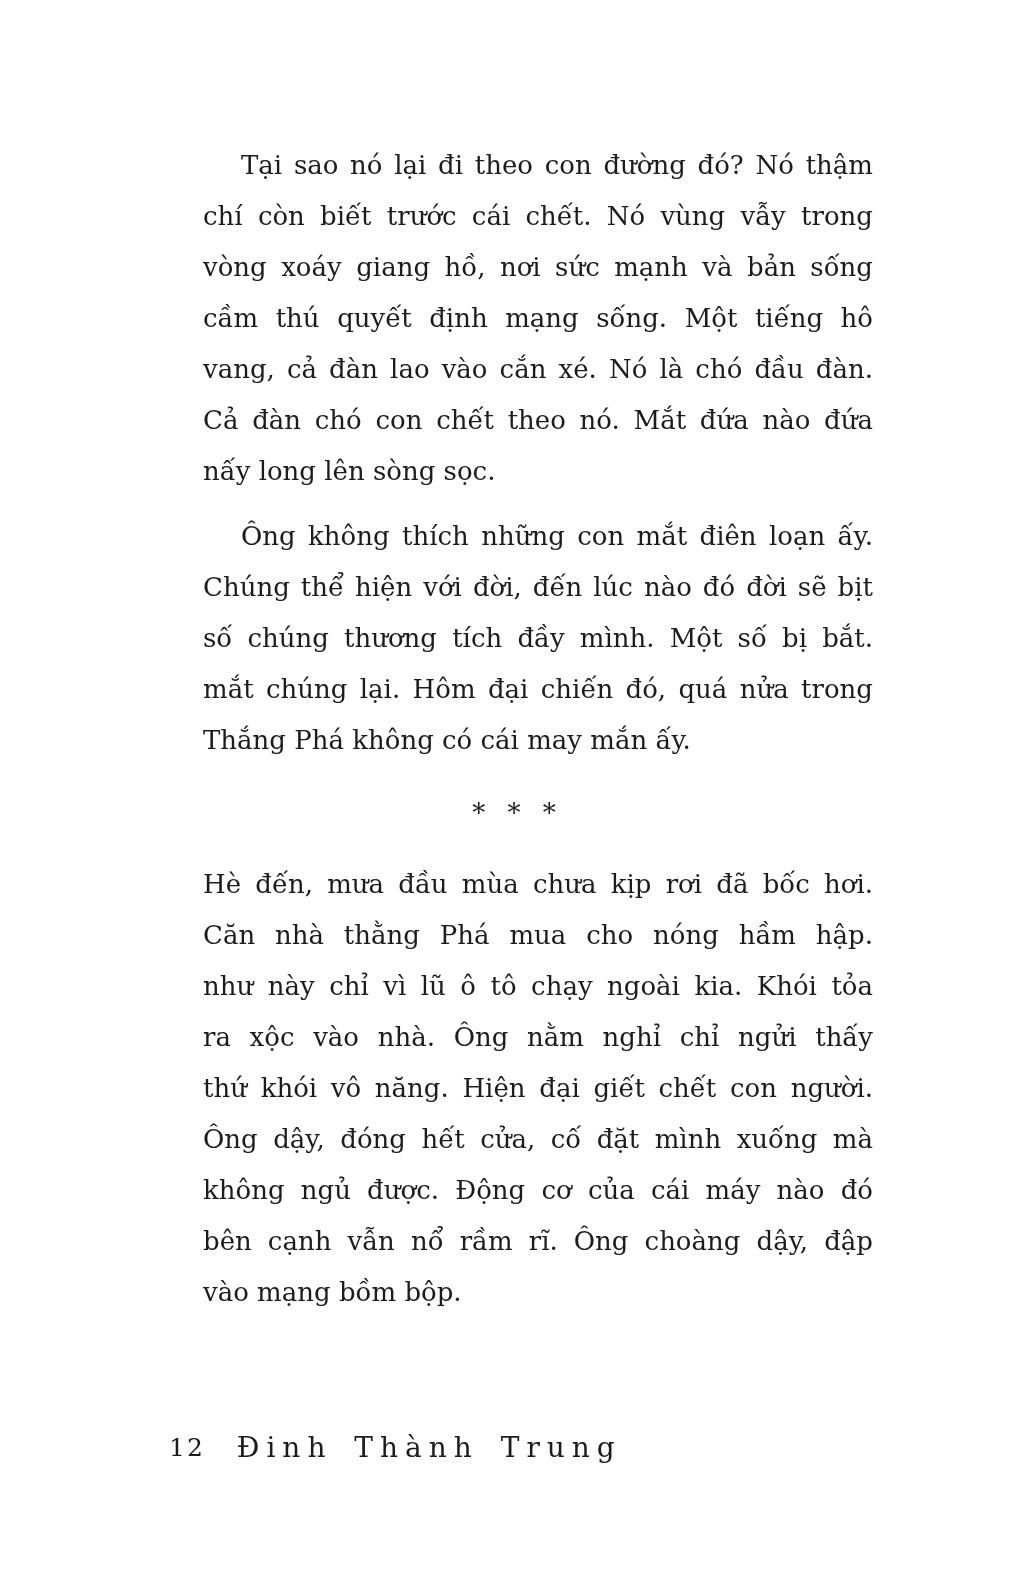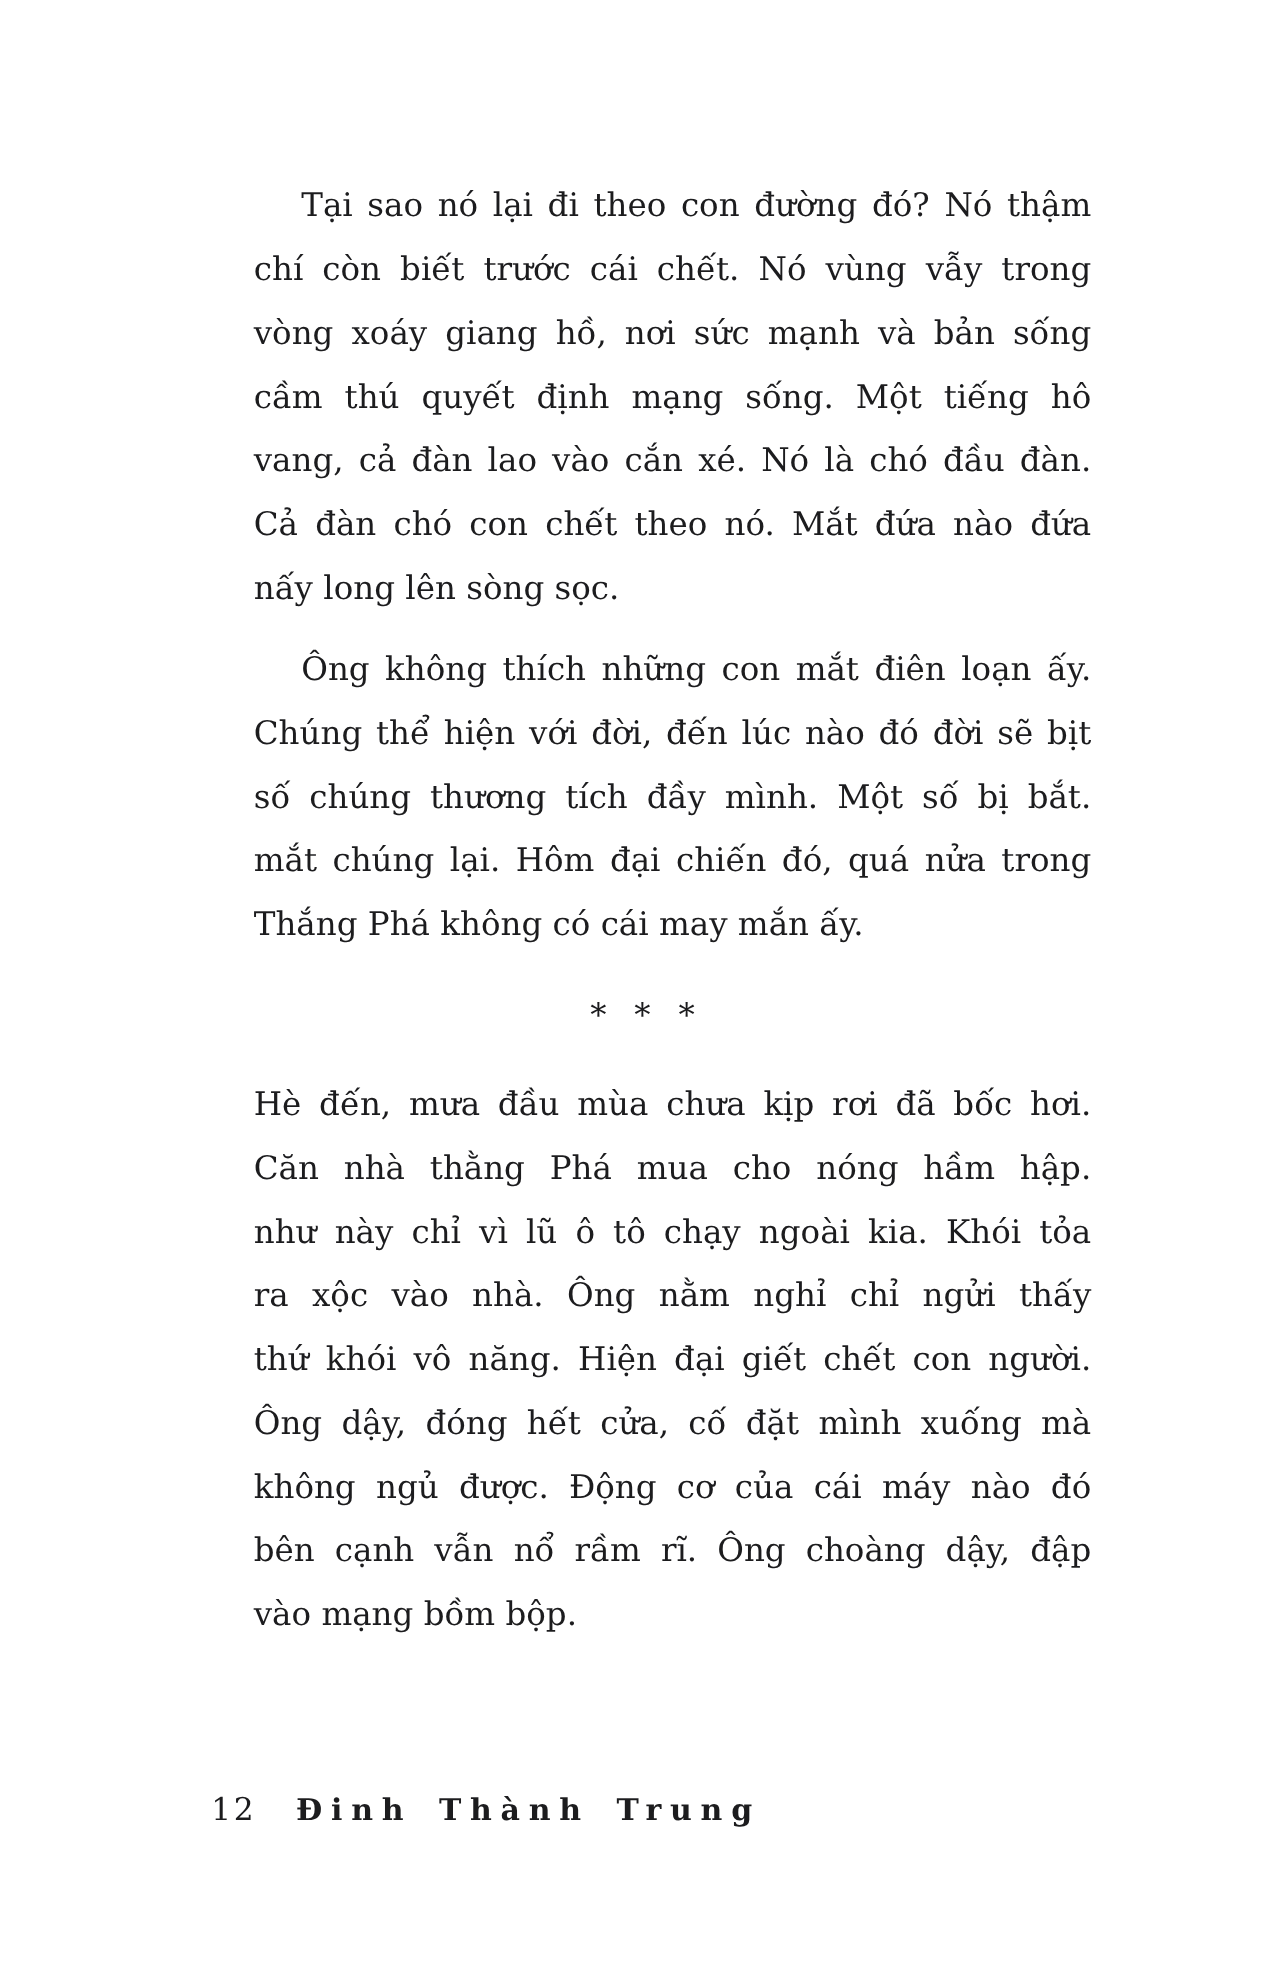--- a/index.html
+++ b/index.html
@@ -58,24 +58,23 @@
     line-height: 32px;
     display: flex;
     align-items: flex-start;
     margin-left: 12px;
   }
   .footer .page-number {
     letter-spacing: 2px;
   }
   .footer .author {
     margin-left: 32px;
-    font-size: 24px;
+    font-size: 28px;
     letter-spacing: 7px;
     word-spacing: 6px;
-    font-weight: bold;
   }
 </style>
 </head>
 <body>
 
 <div class="page">
 
   <div class="text-block">
       <div class="para">
         <div class="line first-indent">Tại sao nó lại đi theo con đường đó? Nó thậm</div>

